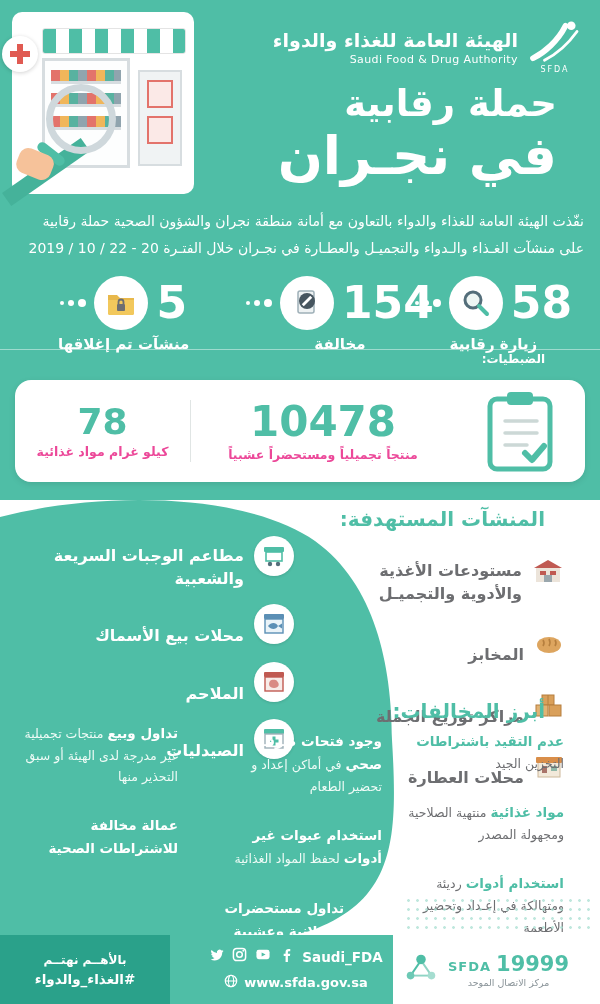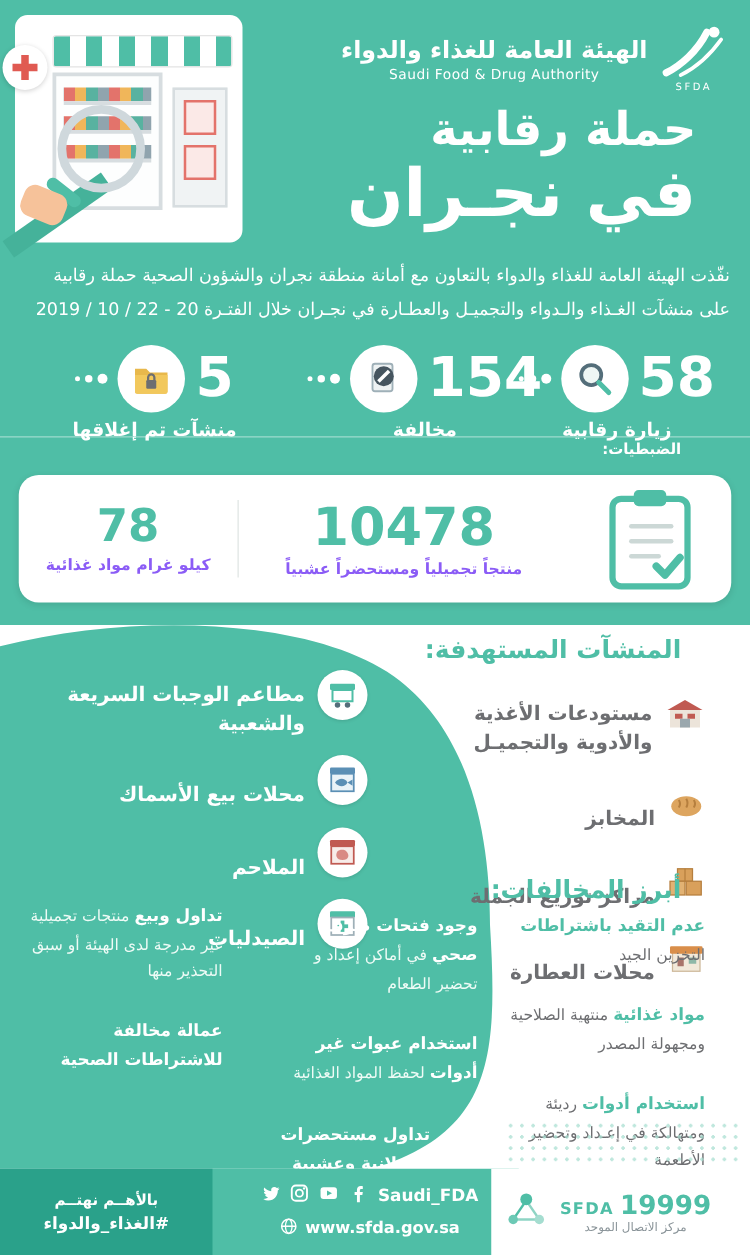--- a/index.html
+++ b/index.html
@@ -20,21 +20,21 @@
   .mag{position:absolute;left:34px;top:72px;width:56px;height:56px;border:7px solid #cfd8dc;border-radius:50%;}
   .mag-handle{position:absolute;left:-18px;bottom:-12px;width:32px;height:10px;background:#4fbea6;border-radius:5px;transform:rotate(38deg);}
   .hand{position:absolute;left:-36px;bottom:-30px;width:36px;height:26px;background:#f6c29a;border-radius:9px;transform:rotate(22deg);}
   .cross-badge{position:absolute;left:-10px;top:24px;width:36px;height:36px;background:#fff;border-radius:50%;box-shadow:0 1px 4px rgba(0,0,0,.18);}
   .cross-v{position:absolute;left:15px;top:8px;width:6px;height:20px;background:#e05a52;}
   .cross-h{position:absolute;left:8px;top:15px;width:20px;height:6px;background:#e05a52;}
   
   .logo{position:absolute;top:20px;right:18px;display:flex;align-items:center;gap:10px;}
   .logo-text{text-align:right;color:#fff;}
   .org-ar{font-size:19px;font-weight:bold;}
-  .org-en{font-size:11px;letter-spacing:.4px;margin-top:2px;direction:ltr;text-align:center;}
+  .org-en{font-size:11px;letter-spacing:.4px;margin-top:2px;direction:ltr;text-align:right;}
   .logo-mark{display:flex;flex-direction:column;align-items:center;}
   .logo-mini{color:#fff;font-size:8px;letter-spacing:2px;direction:ltr;margin-top:1px;}
   
   .title{position:absolute;top:82px;right:43px;text-align:right;color:#fff;}
   .title-1{font-size:37px;font-weight:800;line-height:1.2;}
   .title-2{font-size:53px;font-weight:800;line-height:1.15;}
   .intro{position:absolute;top:208px;right:16px;left:16px;color:#fff;font-size:14px;line-height:1.95;text-align:right;font-weight:500;}
   
   .stat{position:absolute;top:276px;display:flex;flex-direction:column;align-items:center;color:#fff;}
   .stat-row{display:flex;align-items:center;gap:8px;direction:ltr;}
@@ -51,21 +51,21 @@
   .stat-closed{left:58px;}
   .hr-line{position:absolute;top:349px;left:0;right:0;height:1px;background:rgba(255,255,255,.45);}
   .seiz-title{position:absolute;top:352px;right:55px;font-size:12px;font-weight:800;color:#fff;}
   
   .card{position:absolute;top:380px;left:15px;right:15px;height:102px;background:#fff;border-radius:16px;
         display:flex;align-items:center;box-shadow:0 2px 6px rgba(0,0,0,.10);}
   .card-icon{width:130px;display:flex;justify-content:center;flex:none;}
   .card-main{flex:1;text-align:center;}
   .card-num-big{font-size:42px;font-weight:800;color:#4fbea6;line-height:1.05;}
   .card-num-small{font-size:36px;font-weight:800;color:#4fbea6;line-height:1.05;}
-  .card-label{font-size:12.5px;color:#8b5cf6;font-weight:600;margin-top:3px;}
+  .card-label{font-size:12.5px;color:#ec4899;font-weight:600;margin-top:3px;}
   .vdiv{width:1px;height:62px;background:#e0e5e4;flex:none;}
   .card-side{width:175px;text-align:center;flex:none;}
   
   .blob{position:absolute;top:495px;left:0;width:400px;height:465px;pointer-events:none;}
   
   .targets-title{position:absolute;top:507px;right:55px;font-size:20px;font-weight:800;color:#4fbea6;}
   .t-col-right{position:absolute;top:536px;right:36px;width:192px;}
   .t-col-left{position:absolute;top:521px;left:10px;width:284px;}
   .t-item{display:flex;align-items:center;gap:10px;margin-bottom:15px;text-align:right;}
   .t-label{font-size:16px;color:#6d6e71;font-weight:700;line-height:1.45;margin-top:23px;}

